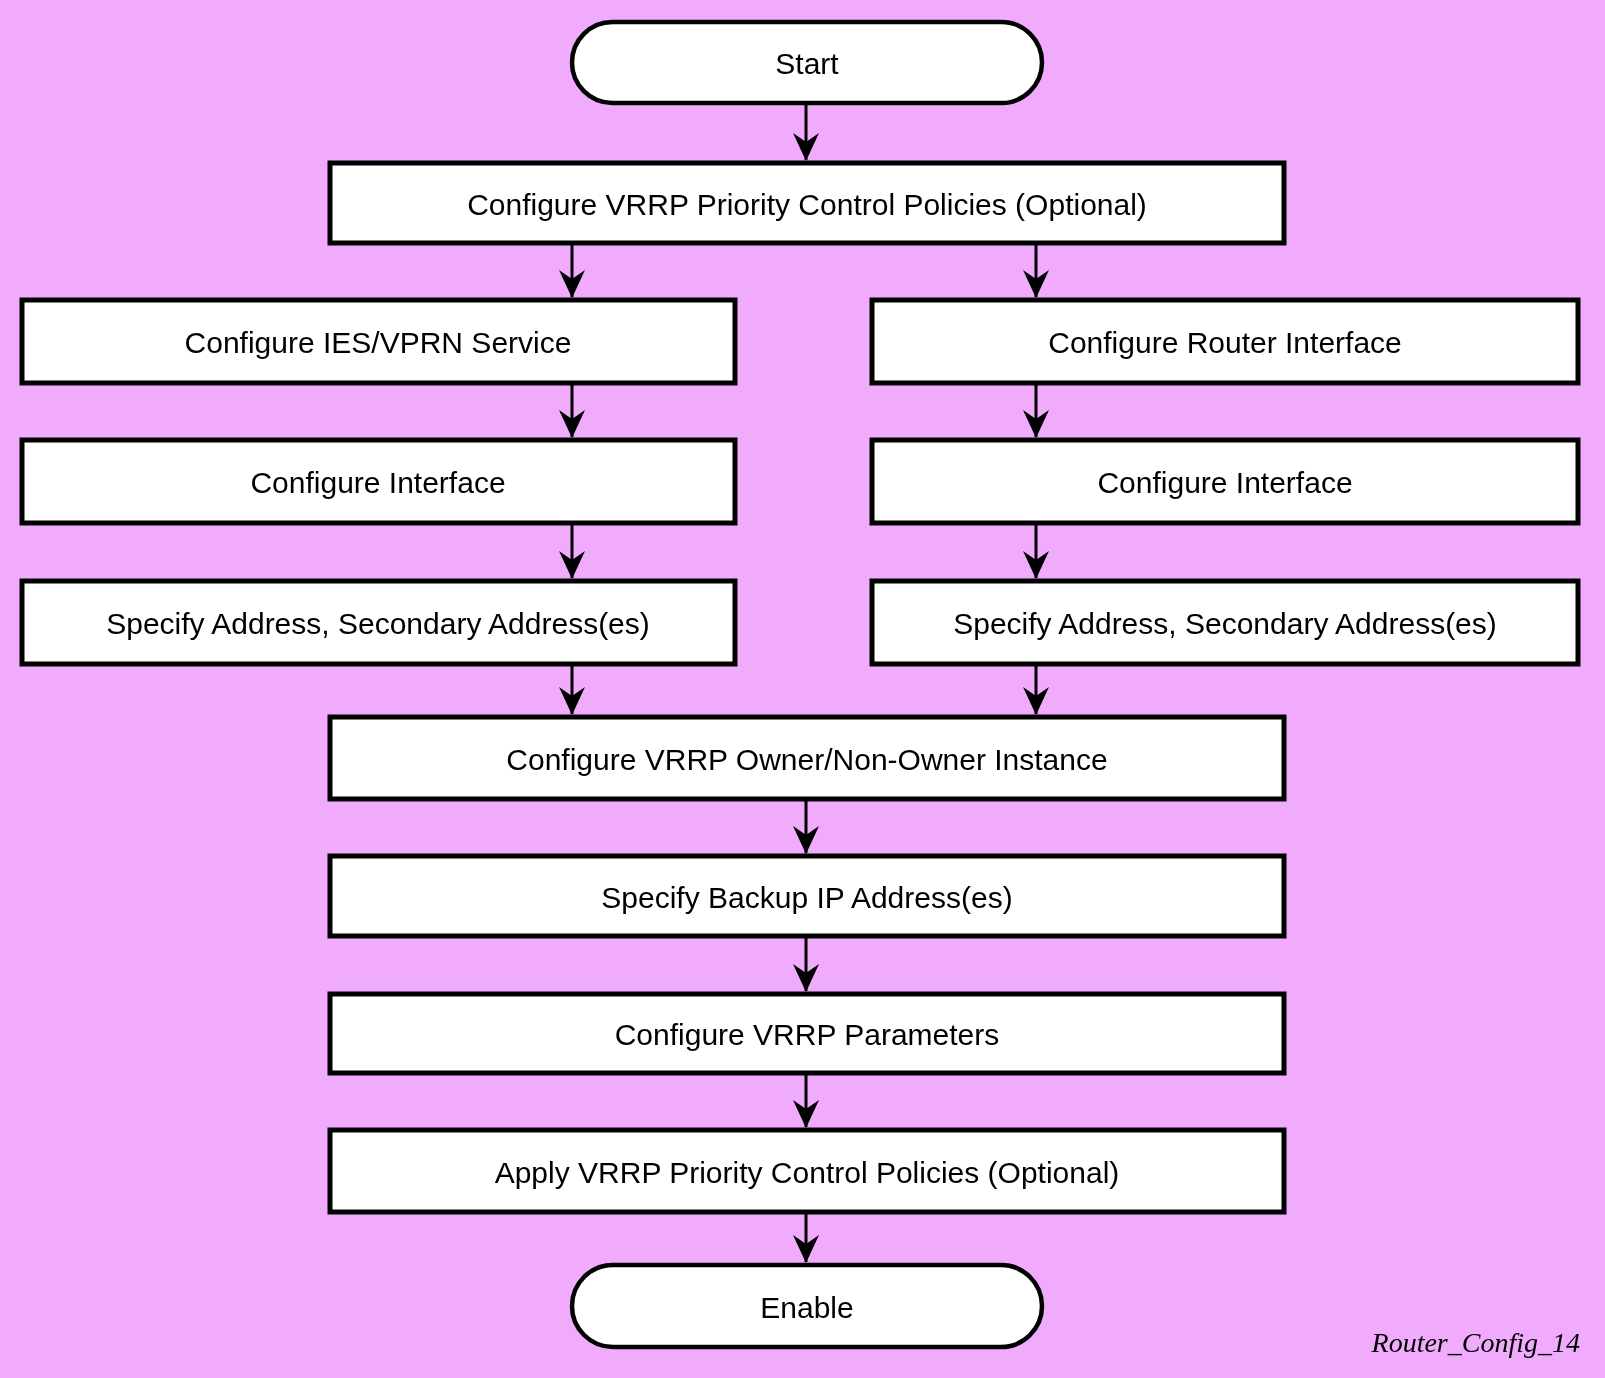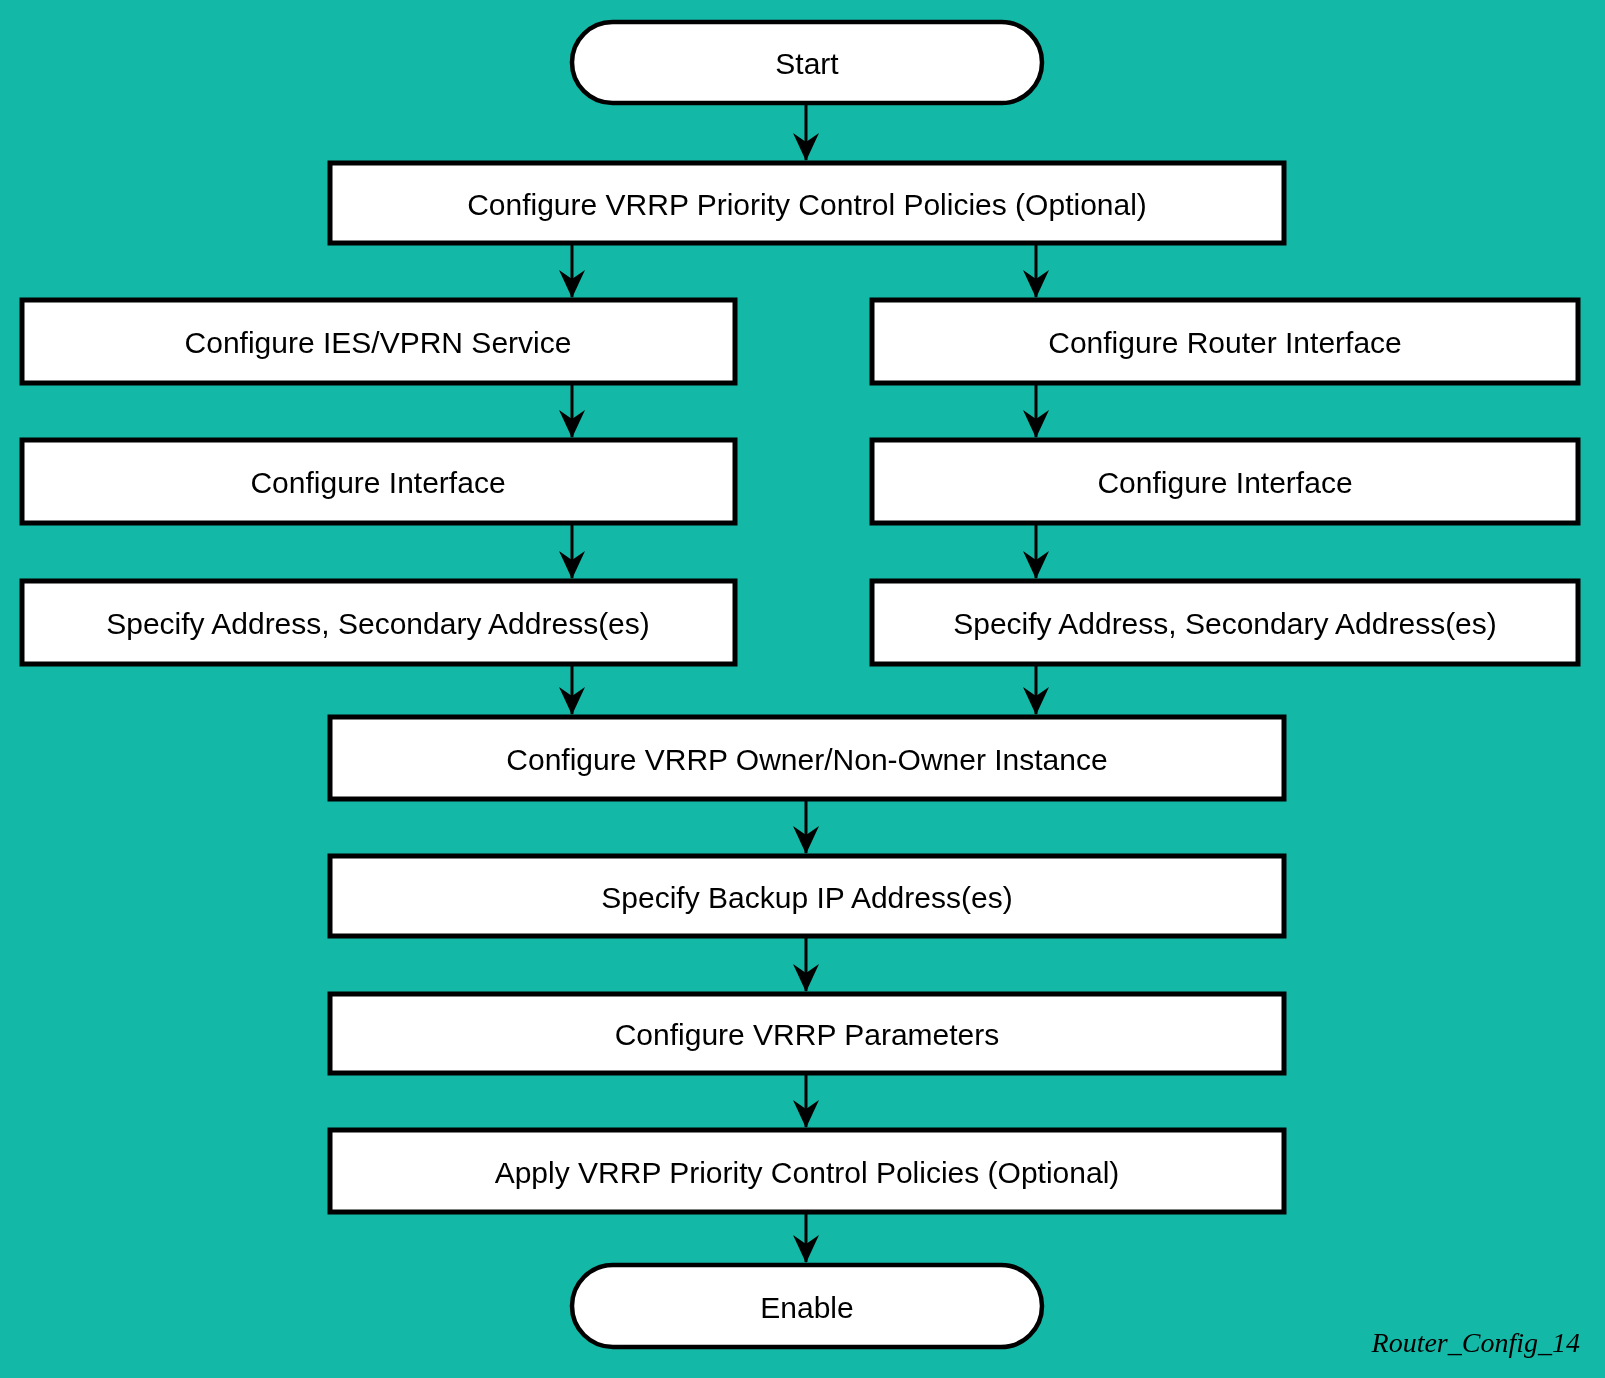--- a/index.html
+++ b/index.html
@@ -4,21 +4,21 @@
 <style>
   html, body {
     margin: 0;
     padding: 0;
     background: #ffffff;
   }
   .canvas {
     position: relative;
     width: 1605px;
     height: 1378px;
-    background: #14b8a6;
+    background: #f0abfc;
     overflow: hidden;
   }
   svg { display: block; }
   .box {
     fill: #ffffff;
     stroke: #000000;
     stroke-width: 5;
   }
   .terminator {
     fill: #ffffff;

